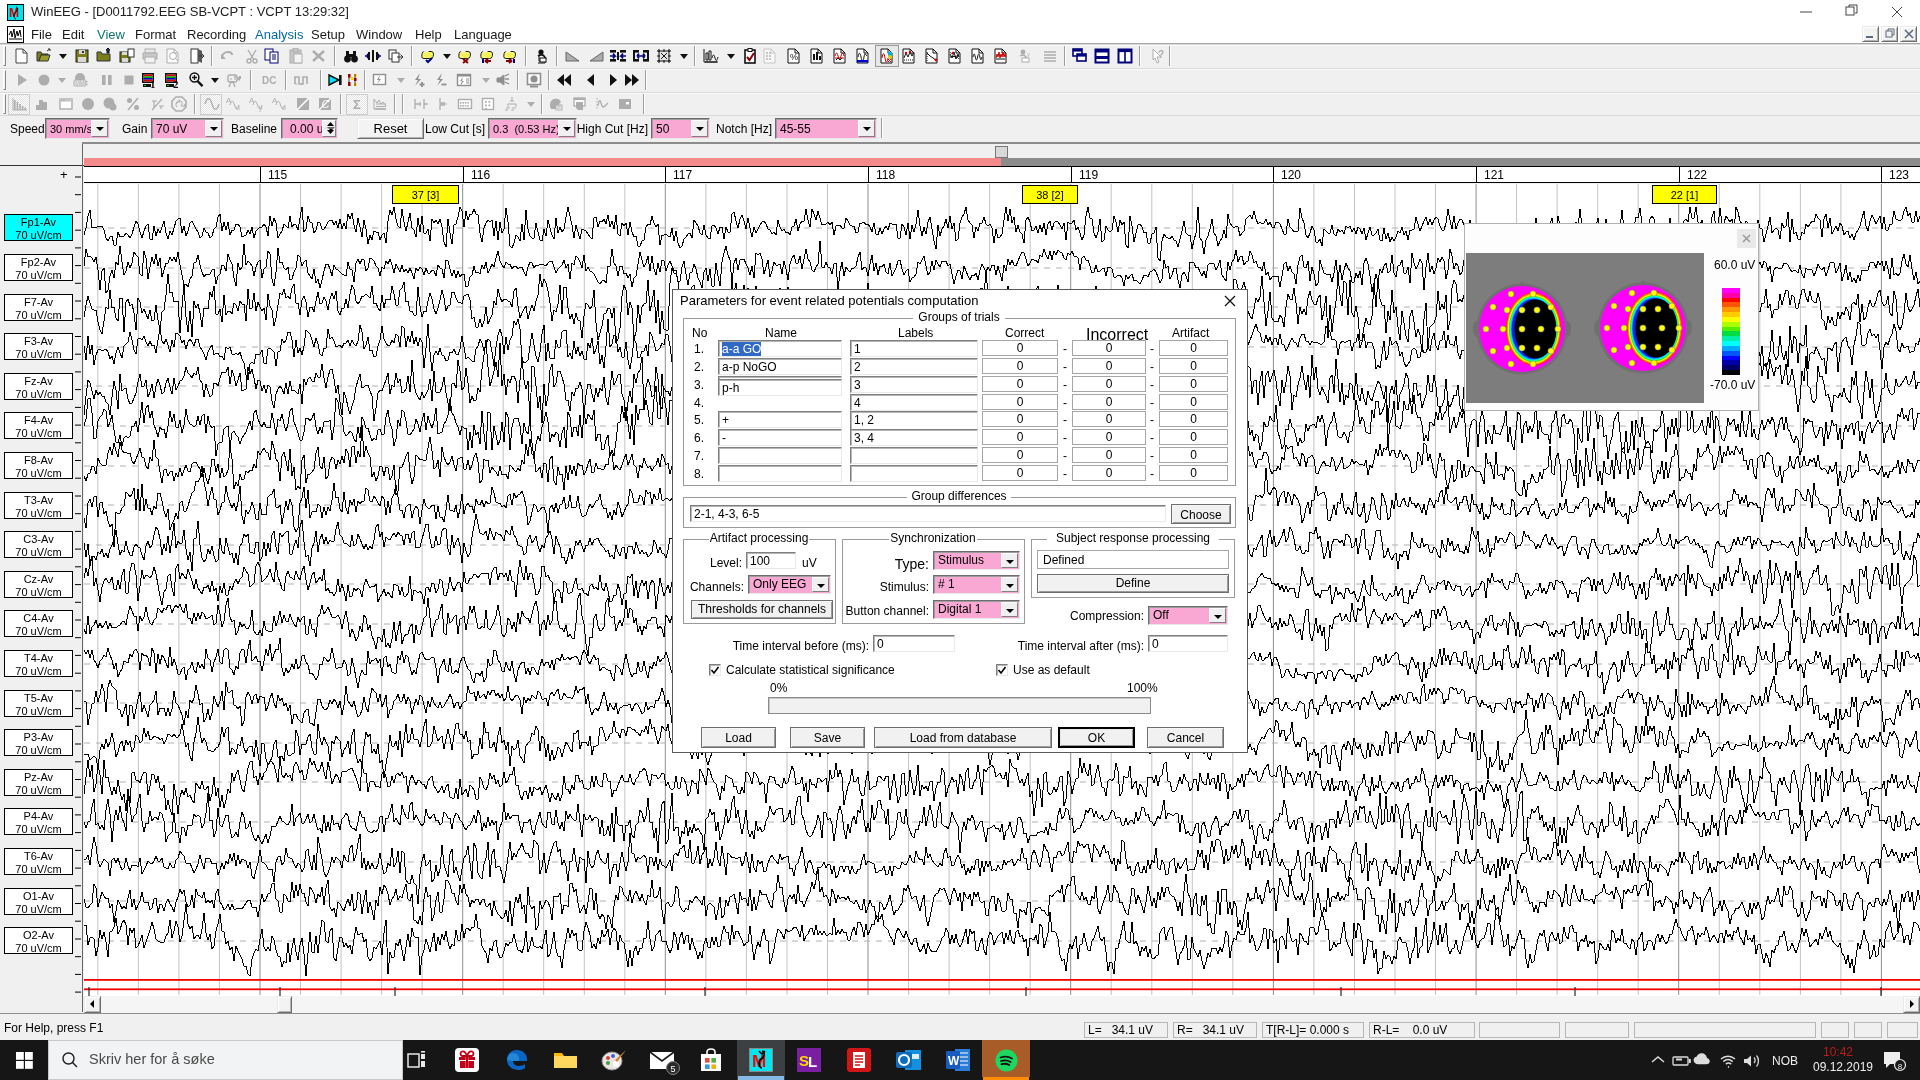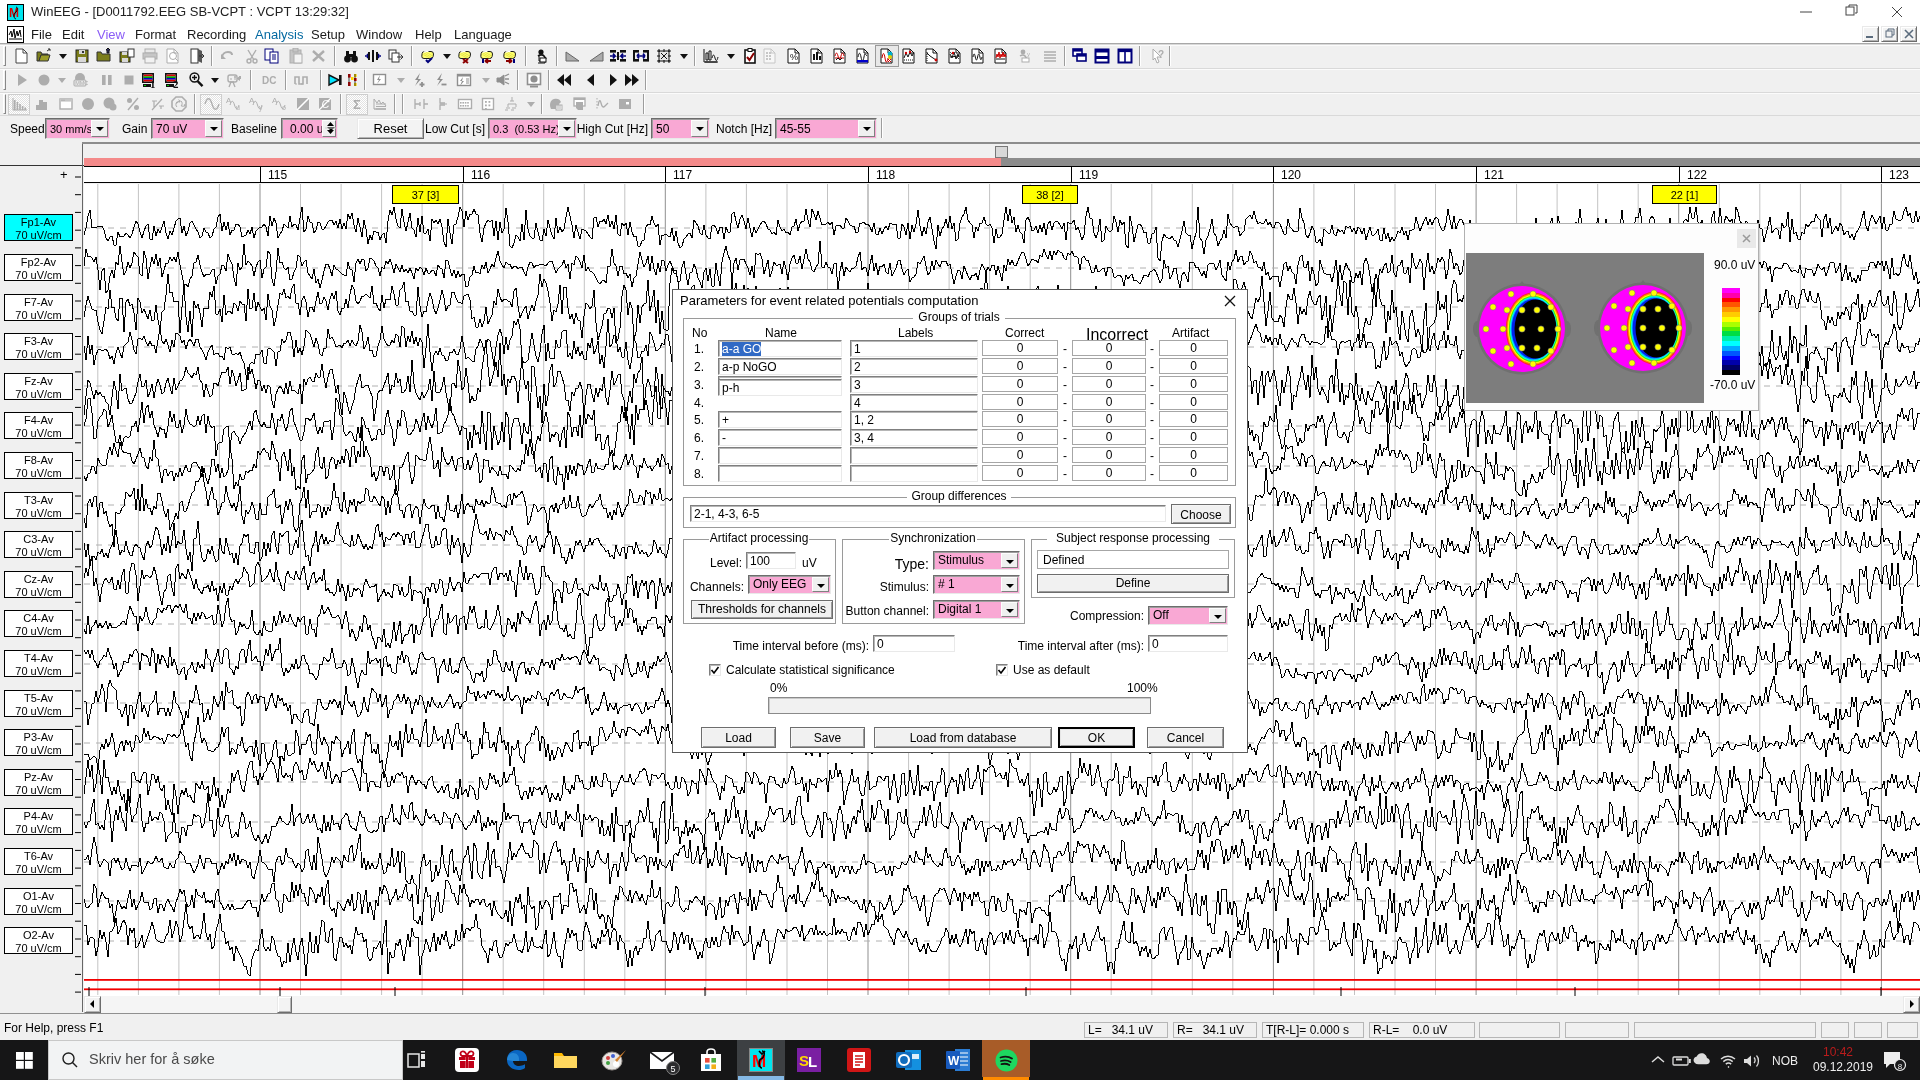--- a/index.html
+++ b/index.html
@@ -32,21 +32,21 @@
     </svg>
 <div class="abs" style="left:0;top:24px;width:1920px;height:20px;background:#fff;border-bottom:1px solid #a8a8a8"></div>
 <div class="abs" style="left:7px;top:26px;width:17px;height:17px;background:#fff;border:1px solid #000">
       <svg width="15" height="15" viewBox="0 0 15 15">
         <path d="M1 8l2-4 1 6 2-8 1 9 2-7 1 5 2-6 1 7" stroke="#000" fill="none"></path>
         <path d="M1 12h13" stroke="#000"></path>
       </svg>
     </div>
 <div class="abs" style="left:31px;top:27px;font-size:13px;color:#1a1a1a">File</div>
 <div class="abs" style="left:62px;top:27px;font-size:13px;color:#1a1a1a">Edit</div>
-<div class="abs" style="left:97px;top:27px;font-size:13px;color:#8b5cf6">View</div>
+<div class="abs" style="left:97px;top:27px;font-size:13px;color:#0f766e">View</div>
 <div class="abs" style="left:135px;top:27px;font-size:13px;color:#1a1a1a">Format</div>
 <div class="abs" style="left:187px;top:27px;font-size:13px;color:#1a1a1a">Recording</div>
 <div class="abs" style="left:255px;top:27px;font-size:13px;color:#0369a1">Analysis</div>
 <div class="abs" style="left:311px;top:27px;font-size:13px;color:#1a1a1a">Setup</div>
 <div class="abs" style="left:356px;top:27px;font-size:13px;color:#1a1a1a">Window</div>
 <div class="abs" style="left:415px;top:27px;font-size:13px;color:#1a1a1a">Help</div>
 <div class="abs" style="left:454px;top:27px;font-size:13px;color:#1a1a1a">Language</div>
 <div class="abs btn3" style="left:1862px;top:26px;width:17px;height:16px"></div>
 <div class="abs btn3" style="left:1881px;top:26px;width:17px;height:16px"></div>
 <div class="abs btn3" style="left:1900px;top:26px;width:17px;height:16px"></div>
@@ -1029,21 +1029,21 @@
       <circle cx="74" cy="55" r="3.1" fill="#ffff00" stroke="#777" stroke-width="0.6"></circle>
       <circle cx="91" cy="55" r="3.1" fill="#ffff00" stroke="#777" stroke-width="0.6"></circle>
       <circle cx="26" cy="77" r="3.1" fill="#ffff00" stroke="#777" stroke-width="0.6"></circle>
       <circle cx="40" cy="74" r="3.1" fill="#ffff00" stroke="#777" stroke-width="0.6"></circle>
       <circle cx="55" cy="74" r="3.1" fill="#ffff00" stroke="#777" stroke-width="0.6"></circle>
       <circle cx="70" cy="74" r="3.1" fill="#ffff00" stroke="#777" stroke-width="0.6"></circle>
       <circle cx="84" cy="77" r="3.1" fill="#ffff00" stroke="#777" stroke-width="0.6"></circle>
       <circle cx="44" cy="90" r="3.1" fill="#ffff00" stroke="#777" stroke-width="0.6"></circle>
       <circle cx="66" cy="90" r="3.1" fill="#ffff00" stroke="#777" stroke-width="0.6"></circle>
     </svg>
-<div class="abs" style="left:1714px;top:258px;font-size:12px">90.0 uV</div>
+<div class="abs" style="left:1714px;top:258px;font-size:12px">60.0 uV</div>
 <div class="abs" style="left:1710px;top:378px;font-size:12px">-70.0 uV</div>
 <div class="abs" style="left:1722px;top:288px;width:18px;height:87px">
       <div style="height:4.83px;background:#ff00ff"></div>
       <div style="height:4.83px;background:#ff00aa"></div>
       <div style="height:4.83px;background:#ff0000"></div>
       <div style="height:4.83px;background:#ff5500"></div>
       <div style="height:4.83px;background:#ff9900"></div>
       <div style="height:4.83px;background:#ffcc00"></div>
       <div style="height:4.83px;background:#ffff00"></div>
       <div style="height:4.83px;background:#aaff00"></div>

